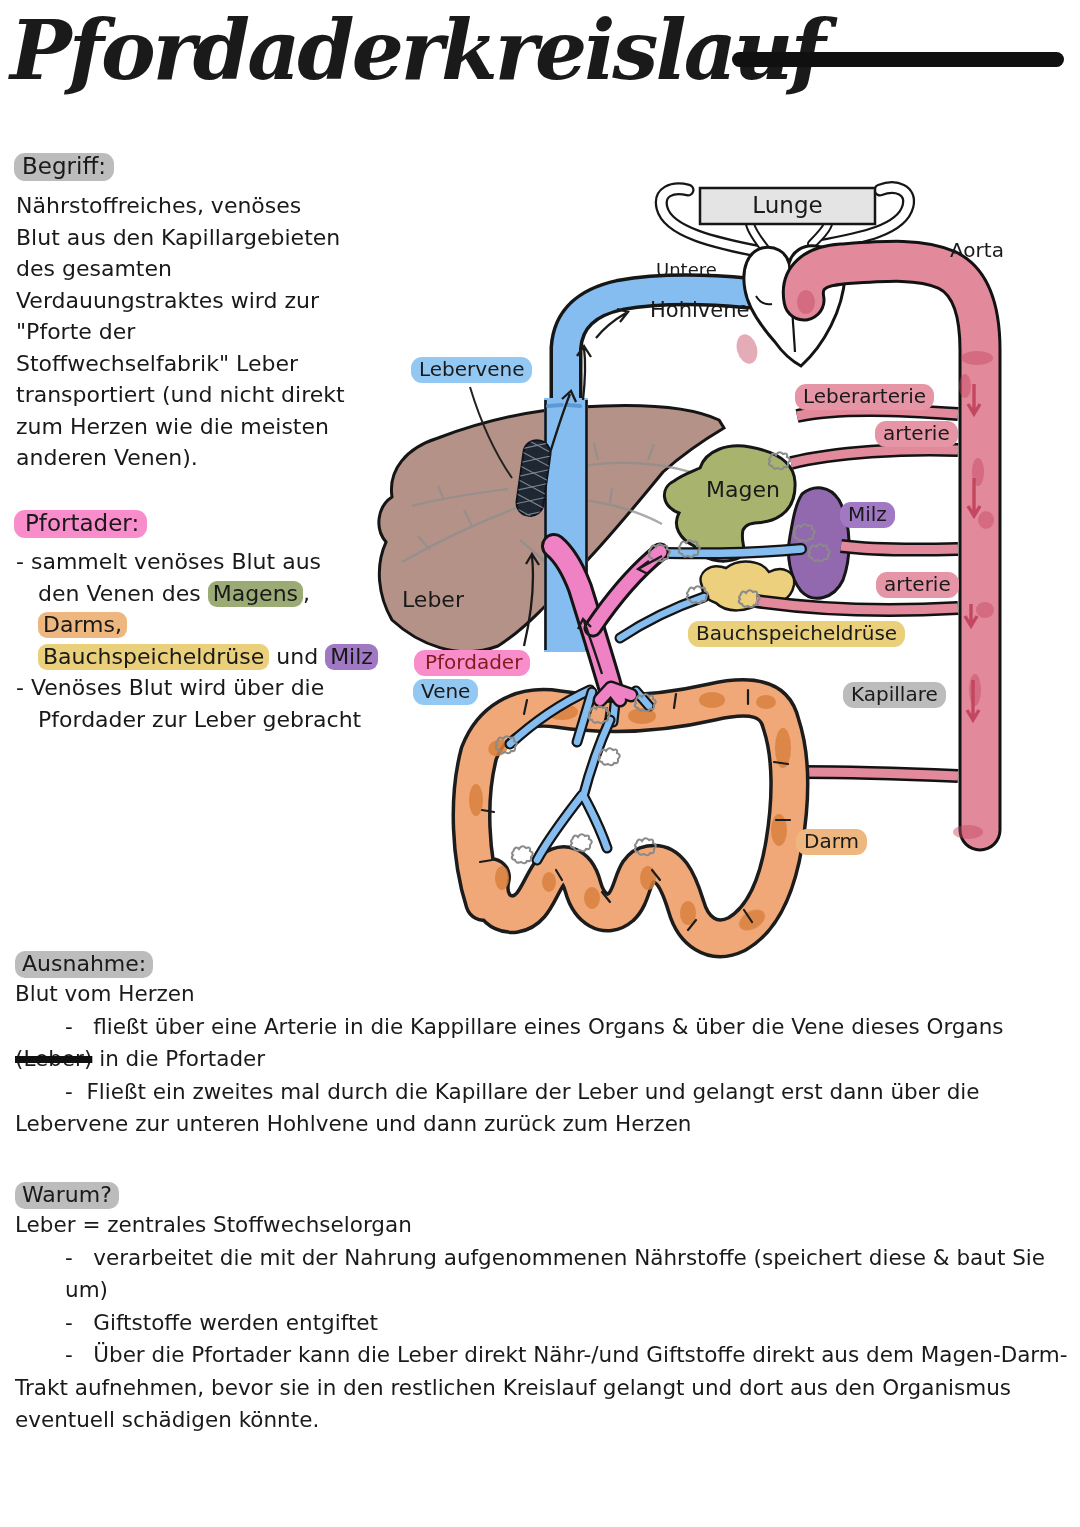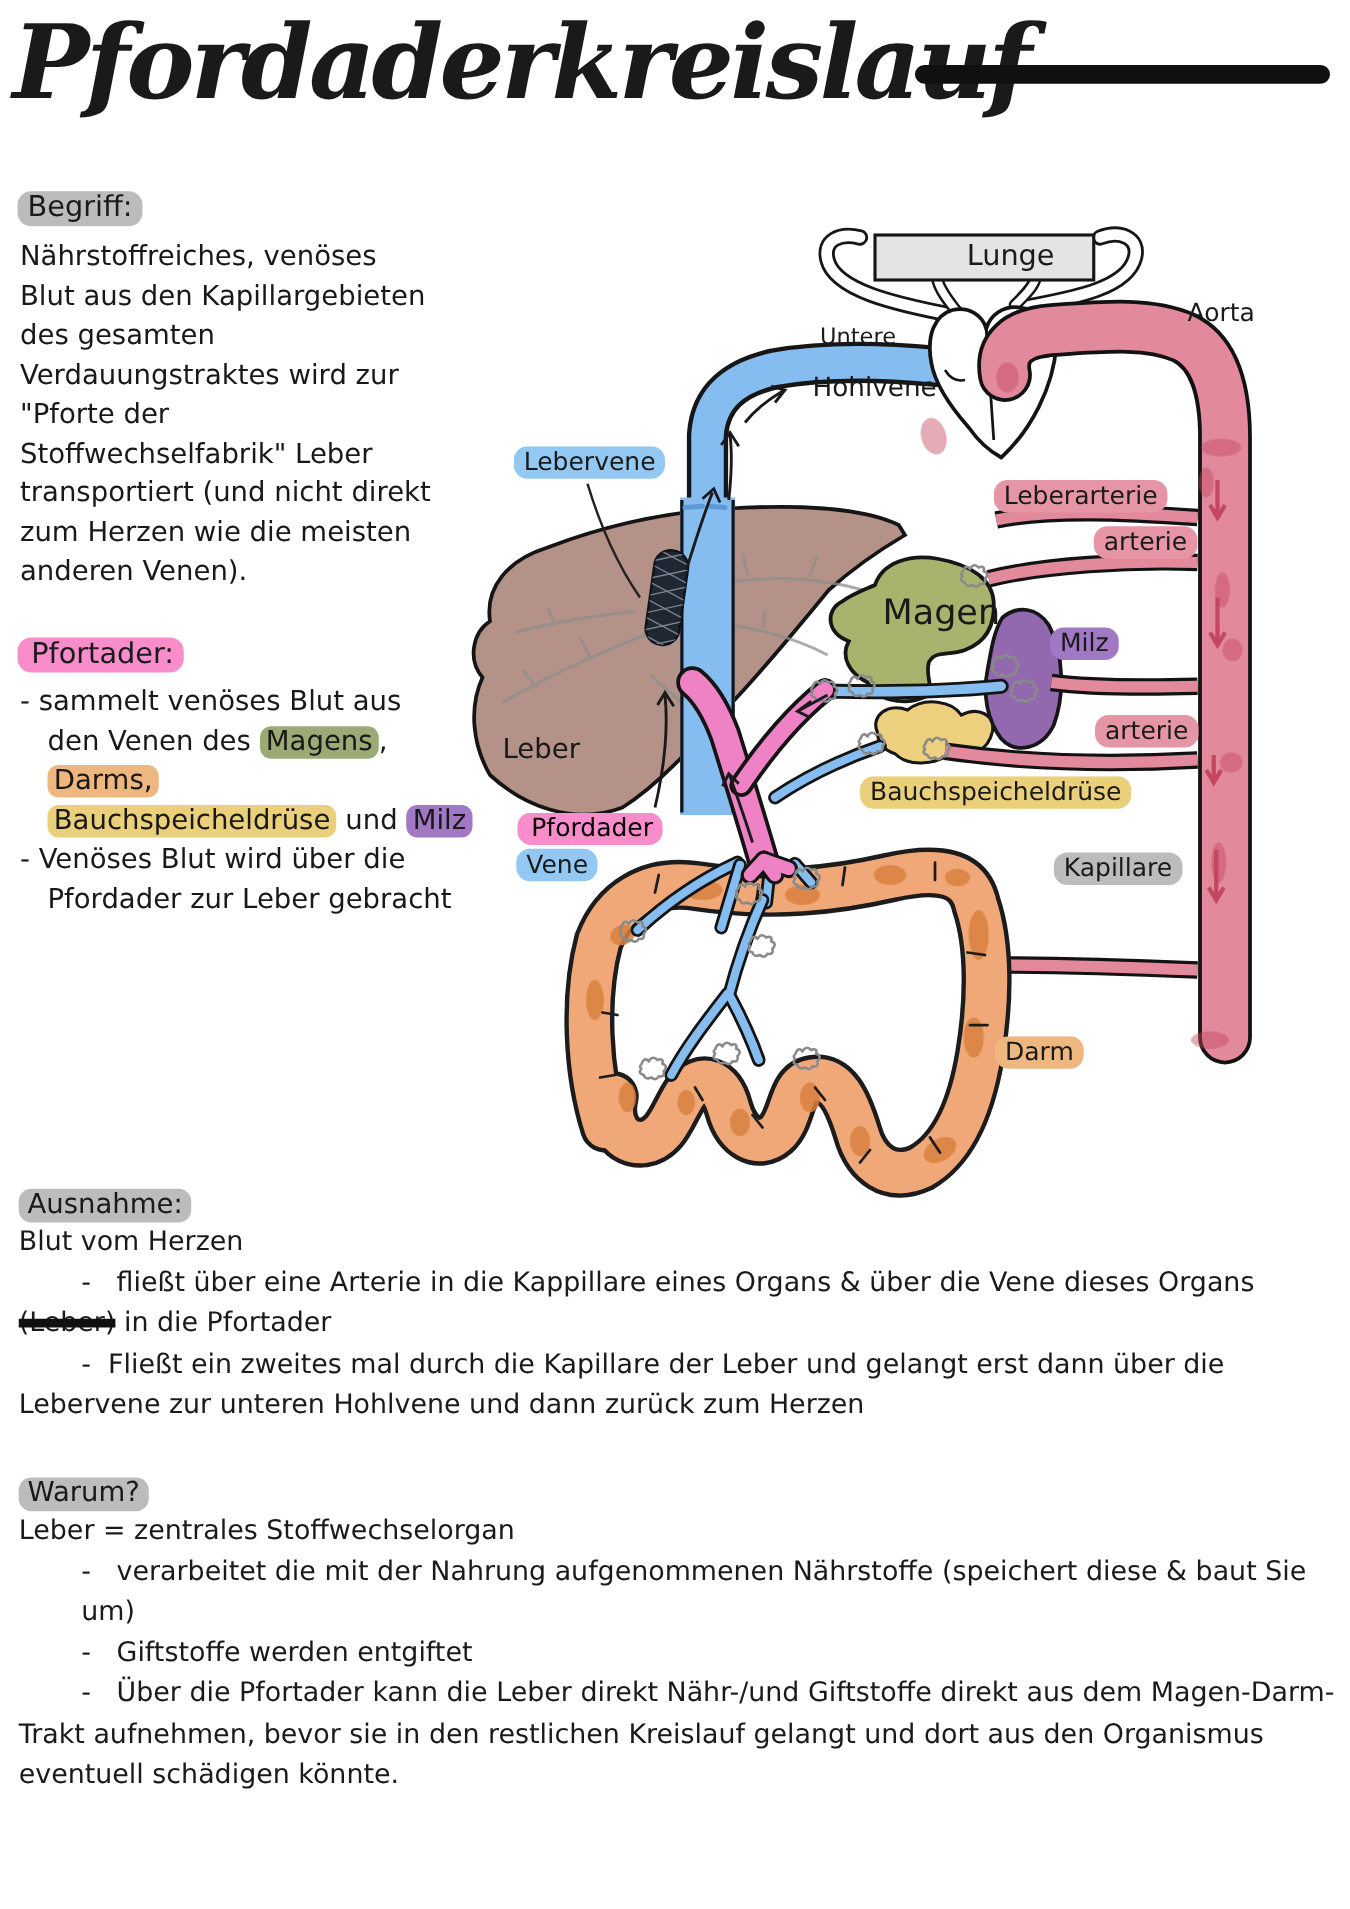--- a/index.html
+++ b/index.html
@@ -31,21 +31,21 @@
   .inlinehl{border-radius:9px;padding:0 5px 1px;}
   
   .begriff-head{left:14px;top:153px;font-size:23px;text-decoration:underline;}
   .begriff-body{left:16px;top:190px;width:360px;white-space:pre-line;}
   .pfortader-head{left:14px;top:510px;font-size:23px;}
   .pf-lines{left:16px;top:546px;width:370px;}
   .pf-lines .ind{padding-left:22px;}
   
   .dlabel{font-size:20px;line-height:24px;white-space:nowrap;z-index:3;}
   .plain{background:none;padding:0;}
-  .lunge-label{left:700px;top:193px;width:175px;text-align:center;font-size:23px;margin-left:21px;}
+  .lunge-label{left:700px;top:193px;width:175px;text-align:center;font-size:23px;}
   
   .bottom{left:15px;width:1055px;}
   .bottom .line{white-space:pre-wrap;font-size:21.5px;line-height:32.5px;}
   .bottom .bullet{padding-left:50px;}
   .struck{text-decoration:line-through;text-decoration-thickness:7px;text-decoration-color:#101010;}
   .sec-head{display:inline-block;border-radius:10px;padding:0 7px 2px;background:var(--hl-gray);font-size:22px;}
 </style>
 </head>
 <body>
 
@@ -264,25 +264,25 @@
 </div>
 
 <div class="abs dlabel lunge-label">Lunge</div>
 <div class="abs dlabel plain" style="left:950px;top:238px;">Aorta</div>
 <div class="abs dlabel plain" style="left:656px;top:258px;font-size:18px;">Untere</div>
 <div class="abs dlabel plain" style="left:650px;top:298px;font-size:21px;">Hohlvene</div>
 <div class="abs dlabel hl hl-blue" style="left:411px;top:357px;">Lebervene</div>
 <div class="abs dlabel hl hl-rose" style="left:795px;top:384px;">Leberarterie</div>
 <div class="abs dlabel hl hl-rose" style="left:875px;top:421px;">arterie</div>
 <div class="abs dlabel plain" style="left:402px;top:564px;font-size:22px;margin-top:24px;">Leber</div>
-<div class="abs dlabel plain" style="left:706px;top:478px;font-size:28px;">Magen</div>
+<div class="abs dlabel plain" style="left:706px;top:478px;font-size:22px;">Magen</div>
 <div class="abs dlabel hl hl-purple" style="left:840px;top:502px;">Milz</div>
 <div class="abs dlabel hl hl-rose" style="left:876px;top:572px;">arterie</div>
 <div class="abs dlabel hl hl-yellow" style="left:688px;top:621px;">Bauchspeicheldrüse</div>
-<div class="abs dlabel hl hl-pink" style="left:414px;top:650px;color:#000000;text-align:center;">Pfordader</div>
+<div class="abs dlabel hl hl-pink" style="left:414px;top:650px;color:#7f1d1d;text-align:center;">Pfordader</div>
 <div class="abs dlabel hl hl-blue" style="left:413px;top:679px;">Vene</div>
 <div class="abs dlabel hl hl-gray" style="left:812px;top:682px;margin-left:31px;">Kapillare</div>
 <div class="abs dlabel hl hl-orange" style="left:796px;top:829px;">Darm</div>
 
 <div class="abs bottom" style="top:951px;">
   <div><span class="sec-head">Ausnahme:</span></div>
   <div class="line">Blut vom Herzen</div>
   <div class="line bullet">-   fließt über eine Arterie in die Kappillare eines Organs &amp; über die Vene dieses Organs</div>
   <div class="line"><span class="struck">(Leber)</span><span> in die Pfortader</span></div>
   <div class="line bullet">-  Fließt ein zweites mal durch die Kapillare der Leber und gelangt erst dann über die</div>

